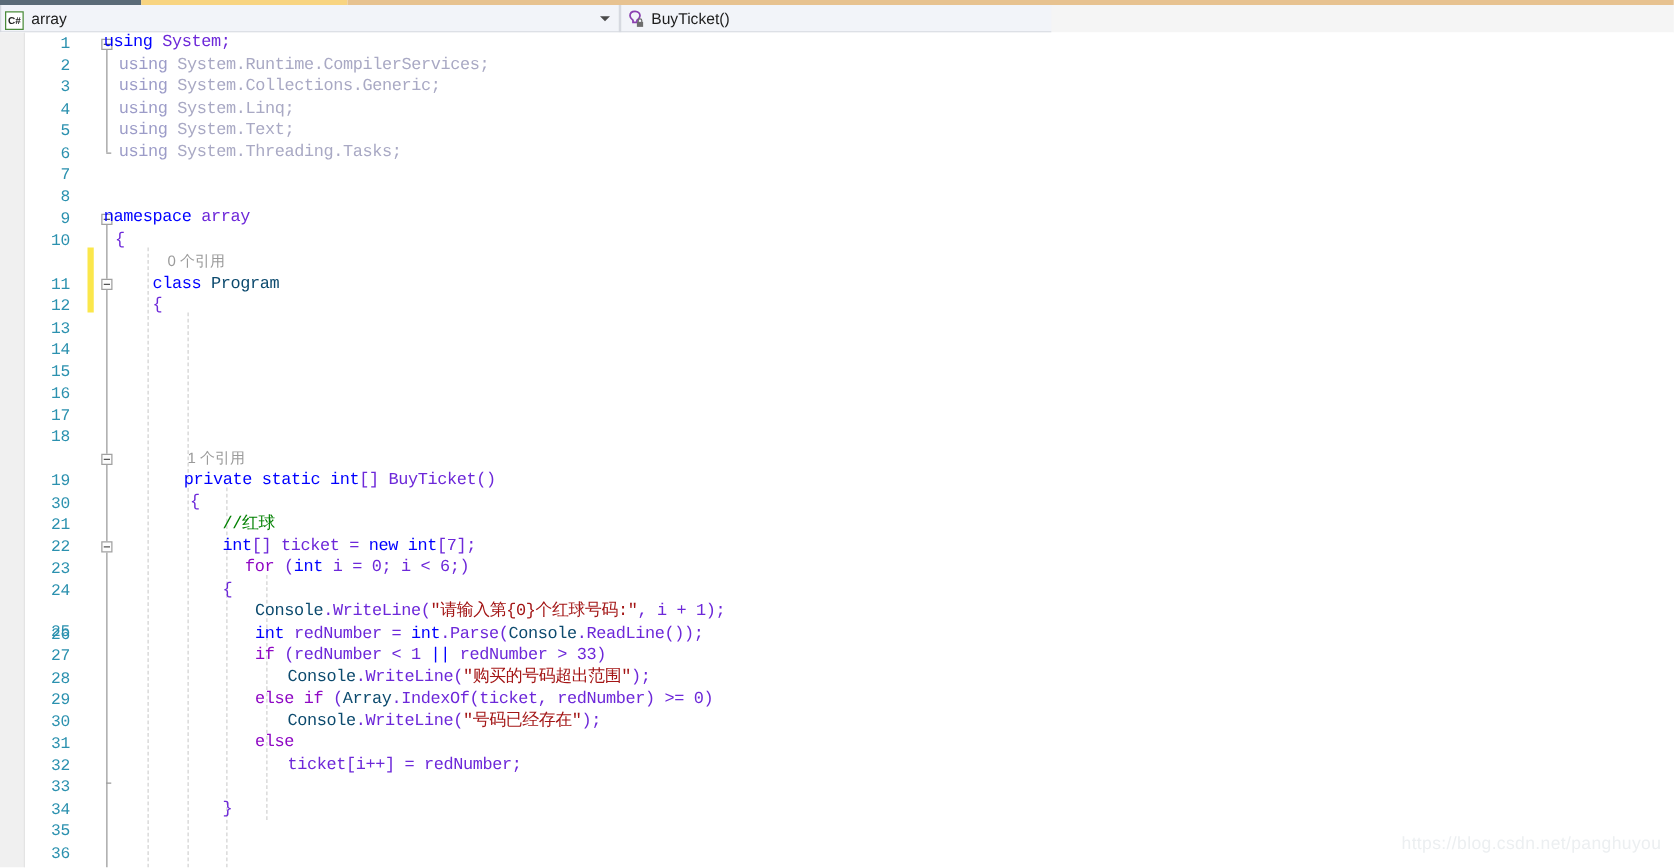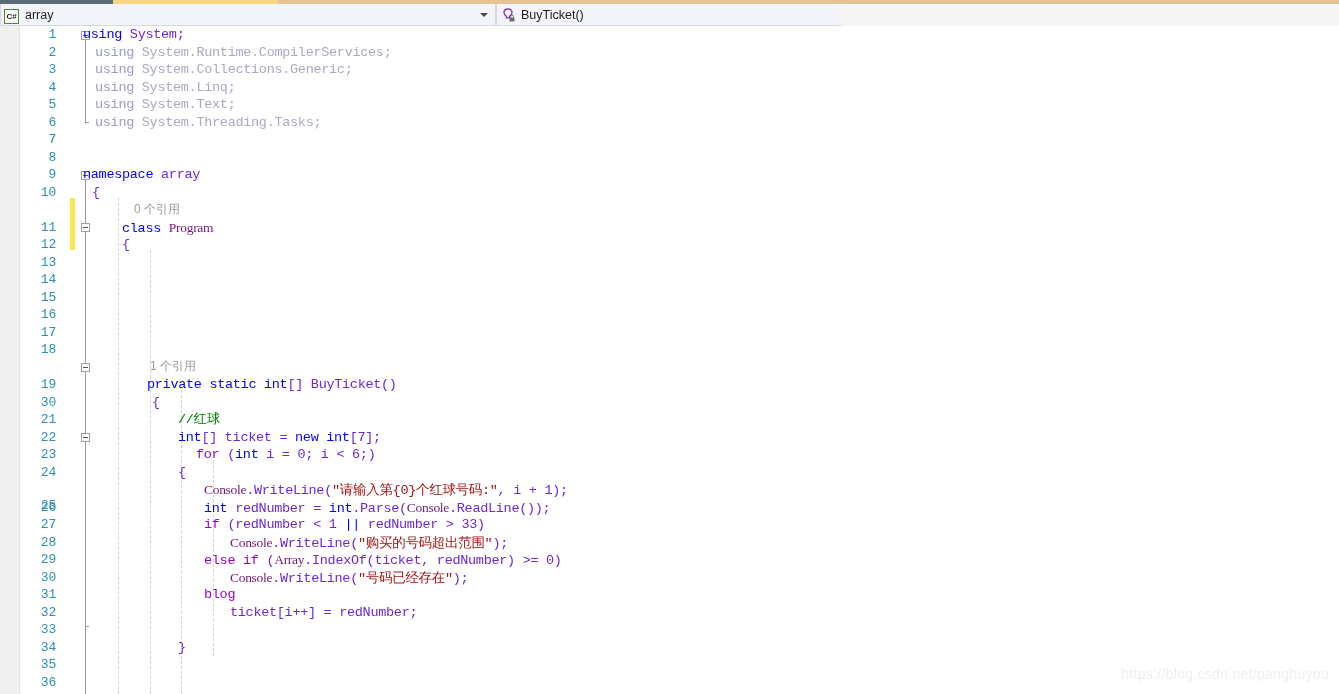--- a/index.html
+++ b/index.html
@@ -94,21 +94,21 @@
   .codelens {
     position: absolute; left: 83px;
     font-family: "Liberation Sans", sans-serif;
     font-size: 12px; line-height: 17.5px;
     color: #9a9a9a; white-space: pre;
   }
 
   
   .k   { color: #0000ff; }           
   .ks  { color: #8f08c4; }           
-  .t   { color: #701a75; font-family: Liberation Serif, serif; }           
+  .t   { color: #0c4a6e; }           
   .s   { color: #a31515; }           
   .cm  { color: #008000; }           
   .dim { color: #a9a9c4; }           
   .dimk{ color: #9c9cc8; }           
   .op  { color: #6d28d9; }
 
   
   .fold-box {
     position: absolute; width: 9px; height: 9px;
     border: 1px solid #a0a0a0; background: #fdfdfd;
@@ -328,20 +328,20 @@
     <div class="code cm" style="top:385px;left:178px;">//红球</div>
     <div class="code" style="top:402.5px;left:178px;"><span class="k">int</span><span class="op">[] ticket = </span><span class="k">new int</span><span class="op">[7];</span></div>
     <div class="code" style="top:420px;left:196px;"><span class="ks">for</span> <span class="op">(</span><span class="k">int</span><span class="op"> i = 0; i &lt; 6;)</span></div>
     <div class="code" style="top:437.5px;left:178px;"><span class="op">{</span></div>
     <div class="code" style="top:455px;left:204px;"><span class="t">Console</span><span class="op">.WriteLine(</span><span class="s">"请输入第{0}个红球号码:"</span><span class="op">, i + 1);</span></div>
     <div class="code" style="top:472.5px;left:204px;"><span class="k">int</span><span class="op"> redNumber = </span><span class="k">int</span><span class="op">.Parse(</span><span class="t">Console</span><span class="op">.ReadLine());</span></div>
     <div class="code" style="top:490px;left:204px;"><span class="ks">if</span><span class="op"> (redNumber &lt; 1 </span><span class="k">||</span><span class="op"> redNumber &gt; 33)</span></div>
     <div class="code" style="top:507.5px;left:230px;"><span class="t">Console</span><span class="op">.WriteLine(</span><span class="s">"购买的号码超出范围"</span><span class="op">);</span></div>
     <div class="code" style="top:525px;left:204px;"><span class="ks">else if</span><span class="op"> (</span><span class="t">Array</span><span class="op">.IndexOf(ticket, redNumber) &gt;= 0)</span></div>
     <div class="code" style="top:542.5px;left:230px;"><span class="t">Console</span><span class="op">.WriteLine(</span><span class="s">"号码已经存在"</span><span class="op">);</span></div>
-    <div class="code" style="top:560px;left:204px;"><span class="ks">blog</span></div>
+    <div class="code" style="top:560px;left:204px;"><span class="ks">else</span></div>
     <div class="code" style="top:577.5px;left:230px;"><span class="op">ticket[i++] = redNumber;</span></div>
     <div class="code" style="top:612.5px;left:178px;"><span class="op">}</span></div>
   </div>
 
 </div>
 
 <div id="watermark">https://blog.csdn.net/panghuyou</div>
 
 </body></html>

